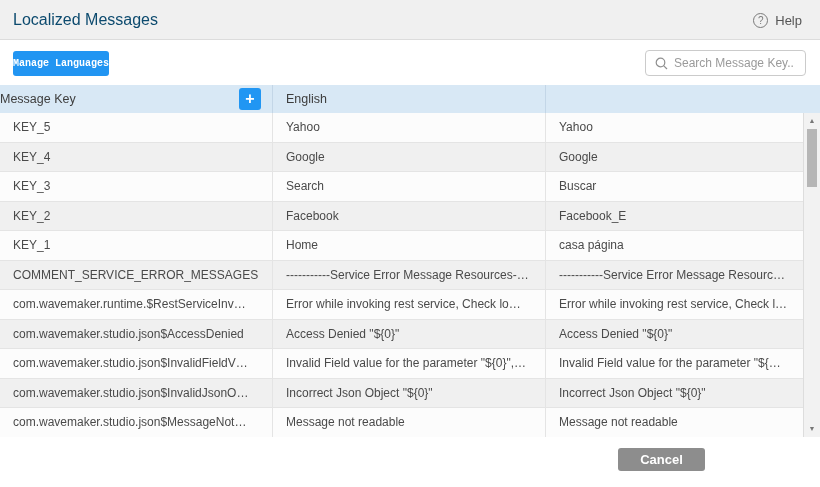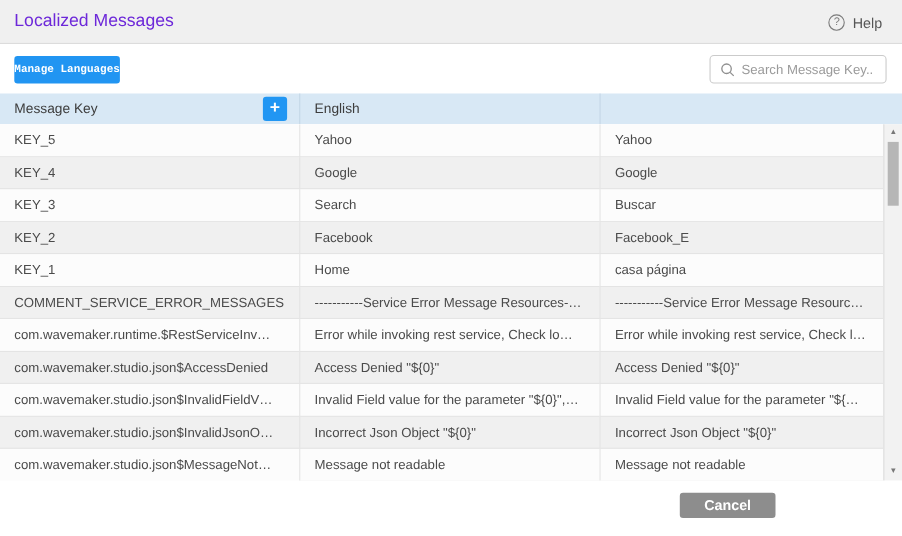--- a/index.html
+++ b/index.html
@@ -3,42 +3,42 @@
 <meta charset="utf-8">
 <style>
   * { margin:0; padding:0; box-sizing:border-box; }
   html,body { width:820px; height:487px; background:#fff; }
   body { font-family:"Liberation Sans","DejaVu Sans",sans-serif; }
   .page { position:relative; width:820px; height:487px; background:#fff; overflow:hidden; }
 
   
   .titlebar { position:absolute; top:0; left:0; width:820px; height:40px;
     background:#f0f0f0; border-bottom:1px solid #dcdcdc; }
-  .title { position:absolute; left:13px; top:0; line-height:40px; font-size:16px; color:#6d28d9; }
+  .title { position:absolute; left:13px; top:0; line-height:40px; font-size:16px; color:#0c4a6e; }
   .help { position:absolute; right:18px; top:0; height:40px; display:flex; align-items:center; gap:7px; cursor:pointer; }
   .help-icon { width:15px; height:15px; border:1px solid #7a7a7a; border-radius:50%;
     color:#7a7a7a; font-size:10px; line-height:13px; text-align:center; display:inline-block; }
   .help-label { font-size:13px; color:#555; }
 
   
   .toolbar { position:absolute; top:41px; left:0; width:820px; height:44px; background:#fff; }
   .btn-manage { position:absolute; left:13px; top:10px; height:25px; padding:0 0;
     background:#2195f2; color:#fff; border:none; border-radius:3px;
     font-family:Liberation Mono, monospace; font-size:10px; font-weight:bold; cursor:pointer; }
   .search { position:absolute; right:14px; top:9px; width:161px; height:26px;
     border:1px solid #cbcbcb; border-radius:4px; background:#fff; display:flex; align-items:center; }
   .search svg { margin-left:9px; flex:0 0 auto; }
   .search input { border:none; outline:none; background:transparent; width:120px; margin-left:6px;
     font-family:inherit; font-size:12px; color:#444; }
   .search input::placeholder { color:#9a9a9a; }
 
   
   .thead { position:absolute; top:85px; left:0; width:820px; height:28px; background:#d8e8f5; }
   .th { position:absolute; top:0; height:28px; line-height:28px; font-size:12.5px; color:#3d3d3d; }
-  .th-key { left:0; width:272px; padding-left:13px; }
+  .th-key { left:0; width:272px; }
   .th-en  { left:272px; width:273px; padding-left:13px; border-left:1px solid #c3d6e7; }
   .th-lang{ left:545px; width:275px; border-left:1px solid #c3d6e7; }
   .btn-add { position:absolute; left:239px; top:3px; width:22px; height:22px;
     background:#2196f3; color:#fff; border:none; border-radius:3px;
     font-size:16px; line-height:20px; font-weight:bold; cursor:pointer; font-family:inherit; }
   .lang-select { position:absolute; left:13px; top:3px; width:242px; height:22px;
     background:#fff; border:1px solid #bfbfbf; border-radius:1px;
     display:flex; align-items:center; cursor:pointer;margin-top:39px; }
   .lang-select .val { font-size:12px; color:#333; margin-left:9px; flex:1; }
   .lang-select .caret { font-size:8px; color:#333; margin-right:8px; }

